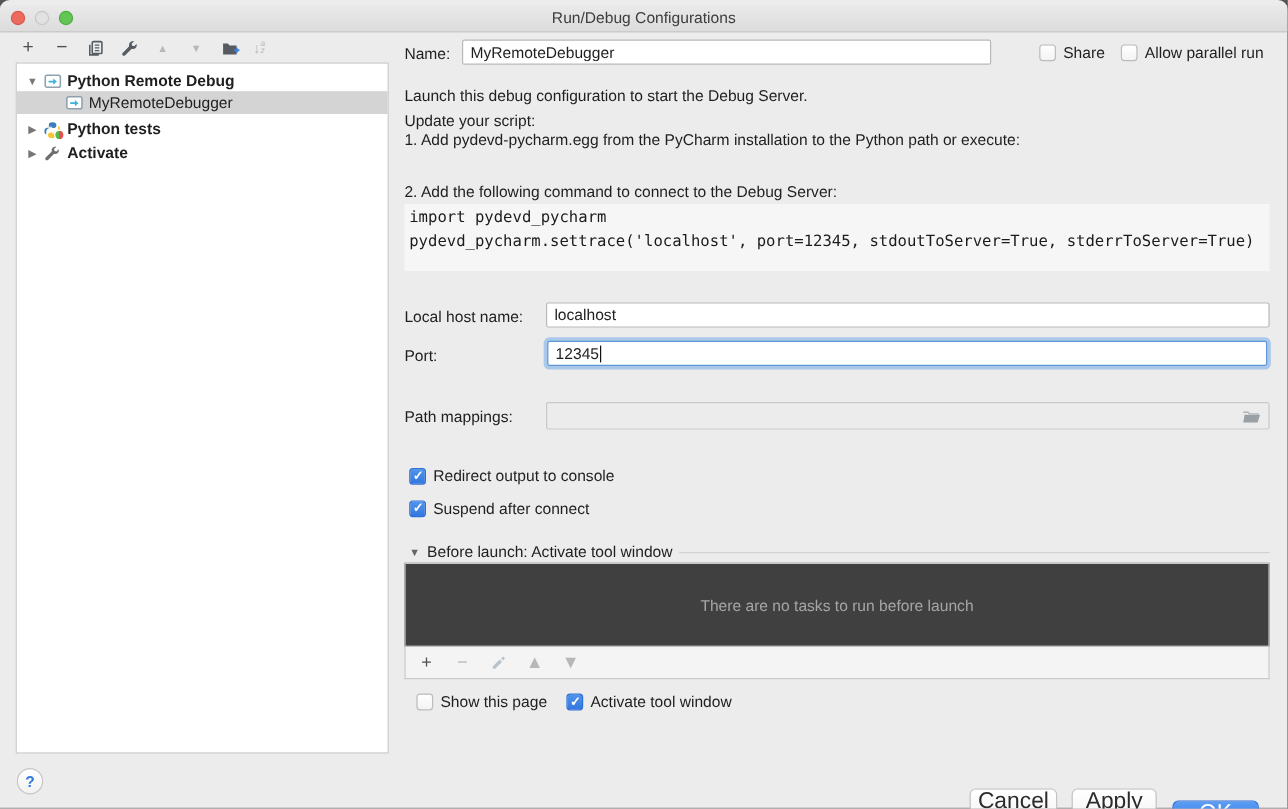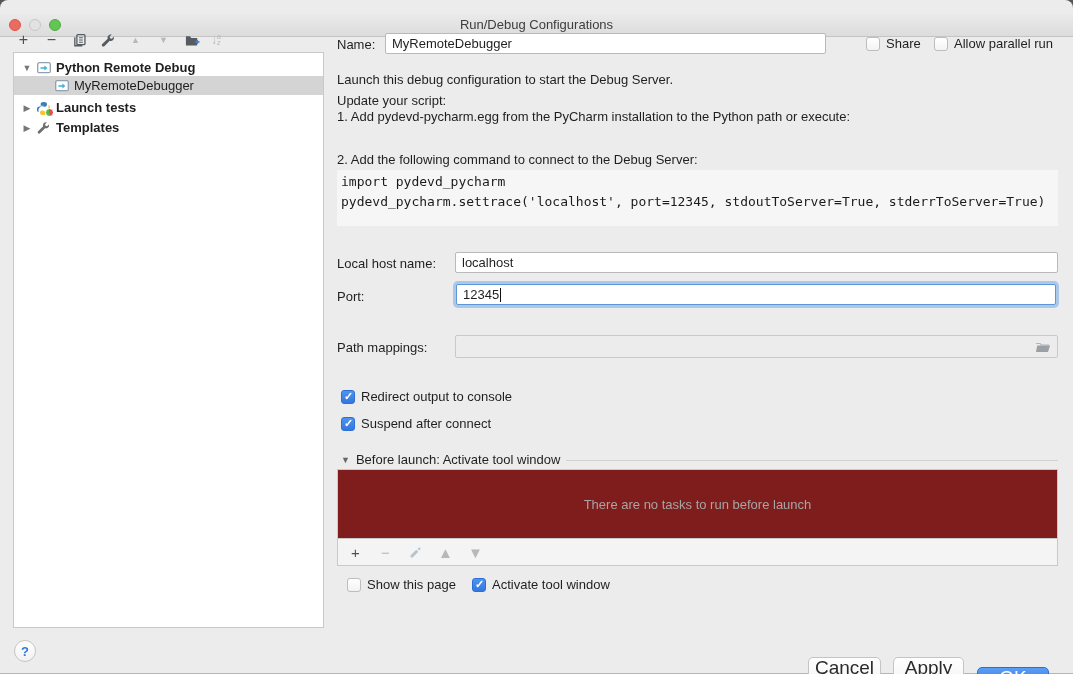--- a/index.html
+++ b/index.html
@@ -1,20 +1,20 @@
 <!DOCTYPE html>
 <html><head>
 <meta charset="utf-8">
 <style>
   html,body{margin:0;padding:0;background:#555;}
   .window{position:relative;width:1073px;height:674px;background:#ececec;
     font-family:"Liberation Sans",sans-serif;color:#1f1f1f;overflow:hidden;
     border-radius:8px 8px 0 0;box-shadow:inset 0 -1px 0 #b5b5b5;}
   
-  .titlebar{position:absolute;top:14px;left:0;right:0;height:22px;
+  .titlebar{position:absolute;top:4px;left:0;right:0;height:22px;
     background:linear-gradient(#eaeaea,#dcdcdc);border-bottom:1px solid #c4c4c4;}
   .title{position:absolute;left:0;right:0;text-align:center;line-height:22px;
     font-size:13px;color:#3d3d3d;}
   .tl{position:absolute;top:5px;width:12px;height:12px;border-radius:50%;box-sizing:border-box;}
   .tl-close{left:9px;background:#ed6a5e;border:1px solid #d8584c;}
   .tl-min{left:29px;background:#e2e2e2;border:1px solid #c7c7c7;}
   .tl-zoom{left:49px;background:#62c554;border:1px solid #50ad43;}
   
   .ltoolbar{position:absolute;left:15px;top:30px;height:20px;display:flex;align-items:center;gap:11px;}
   .tbtn{width:17px;height:18px;display:flex;align-items:center;justify-content:center;
@@ -55,21 +55,21 @@
   .cb{width:14px;height:14px;border-radius:3px;background:linear-gradient(#fff,#f3f3f3);
     border:1px solid #bdbdbd;box-sizing:border-box;flex:none;position:relative;}
   .cb.checked{background:linear-gradient(#4f94ec,#3377e0);border-color:#2d6fd6;}
   .cb.checked::after{content:"✓";position:absolute;left:2px;top:-1px;color:#fff;
     font-size:11px;font-weight:bold;}
   
   .blhead{position:absolute;left:341px;top:452px;width:717px;display:flex;align-items:center;
     gap:6px;font-size:13px;}
   .blhead .tri2{font-size:9px;color:#666;}
   .blhead .sep{flex:1;height:1px;background:#d2d2d2;margin-top:1px;}
-  .tasklist{position:absolute;left:337px;top:469px;width:721px;height:70px;background:#7f1d1d;
+  .tasklist{position:absolute;left:337px;top:469px;width:721px;height:70px;background:#404040;
     border:1px solid #c9c9c9;box-sizing:border-box;display:flex;align-items:center;justify-content:center;}
   .tasklist span{color:#a5a5a5;font-size:13px;}
   .tlstrip{position:absolute;left:337px;top:539px;width:721px;height:27px;background:#f4f4f4;
     border:1px solid #c9c9c9;border-top:none;box-sizing:border-box;display:flex;align-items:center;
     padding-left:9px;gap:13px;}
   .tlstrip .tbtn{font-size:15px;}
   
   .helpbtn{position:absolute;left:14px;top:640px;width:22px;height:22px;border-radius:50%;
     background:linear-gradient(#fff,#f2f2f2);border:1px solid #c6c6c6;box-sizing:border-box;
     color:#2f78dd;font-size:13px;font-weight:bold;display:flex;align-items:center;justify-content:center;}
@@ -147,30 +147,30 @@
     </div>
     <div class="trow" style="top:45px;padding-left:8px;">
       <span class="arrow">▶</span>
       <span class="ticon">
         <svg width="15" height="15" viewBox="0 0 16 16">
             <path fill="#3c7dbb" d="M7.9 1C5.9 1 5 2 5 3.3V5h3v.8H3.7C2.1 5.8 1 7.1 1 9c0 1.4.6 2.5 1.7 3V9.4C2.7 7.5 4.3 6 6.3 6h3.4c1.1 0 2-.9 2-2V3.3C11.7 2 10.5 1 8.6 1z"></path>
             <path fill="#f7c331" d="M8.1 15c2 0 2.9-1 2.9-2.3V11H8v-.8h4.3c1.6 0 2.7-1.3 2.7-3.2 0-1.4-.6-2.5-1.7-3v2.6c0 1.9-1.6 3.4-3.6 3.4H6.3c-1.1 0-2 .9-2 2v.7C4.3 14 5.5 15 7.4 15z"></path>
           </svg>
         <span class="pybadge"></span>
       </span>
-      <span class="bold">Launch tests</span>
+      <span class="bold">Python tests</span>
     </div>
     <div class="trow" style="top:65px;padding-left:8px;">
       <span class="arrow">▶</span>
       <span class="ticon">
         <svg width="14" height="14" viewBox="0 0 16 16">
             <path fill="#6e6e6e" d="M11.4 1.5c-1.9 0-3.4 1.5-3.4 3.4 0 .4.1.8.2 1.1l-5.8 5.8c-.6.6-.6 1.6 0 2.2.6.6 1.6.6 2.2 0l5.8-5.8c.3.1.7.2 1.1.2 1.9 0 3.4-1.5 3.4-3.4 0-.4-.1-.8-.2-1.1l-2.1 2.1-1.8-.5-.5-1.8 2.1-2.1c-.4-.2-.8-.3-1-.3z"></path>
           </svg>
       </span>
-      <span class="bold">Templates</span>
+      <span class="bold">Activate</span>
     </div>
   </div>
 
   <div class="abs lbl" style="left:337px;top:37px;">Name:</div>
   <input class="inp" style="left: 385px; top: 33px; width: 441px; height: 21px;" value="MyRemoteDebugger">
   <label class="cbrow" style="left:866px;top:36px;text-align:right;">
     <span class="cb"></span>
     <span>Share</span>
   </label>
   <label class="cbrow" style="left:934px;top:36px;">

